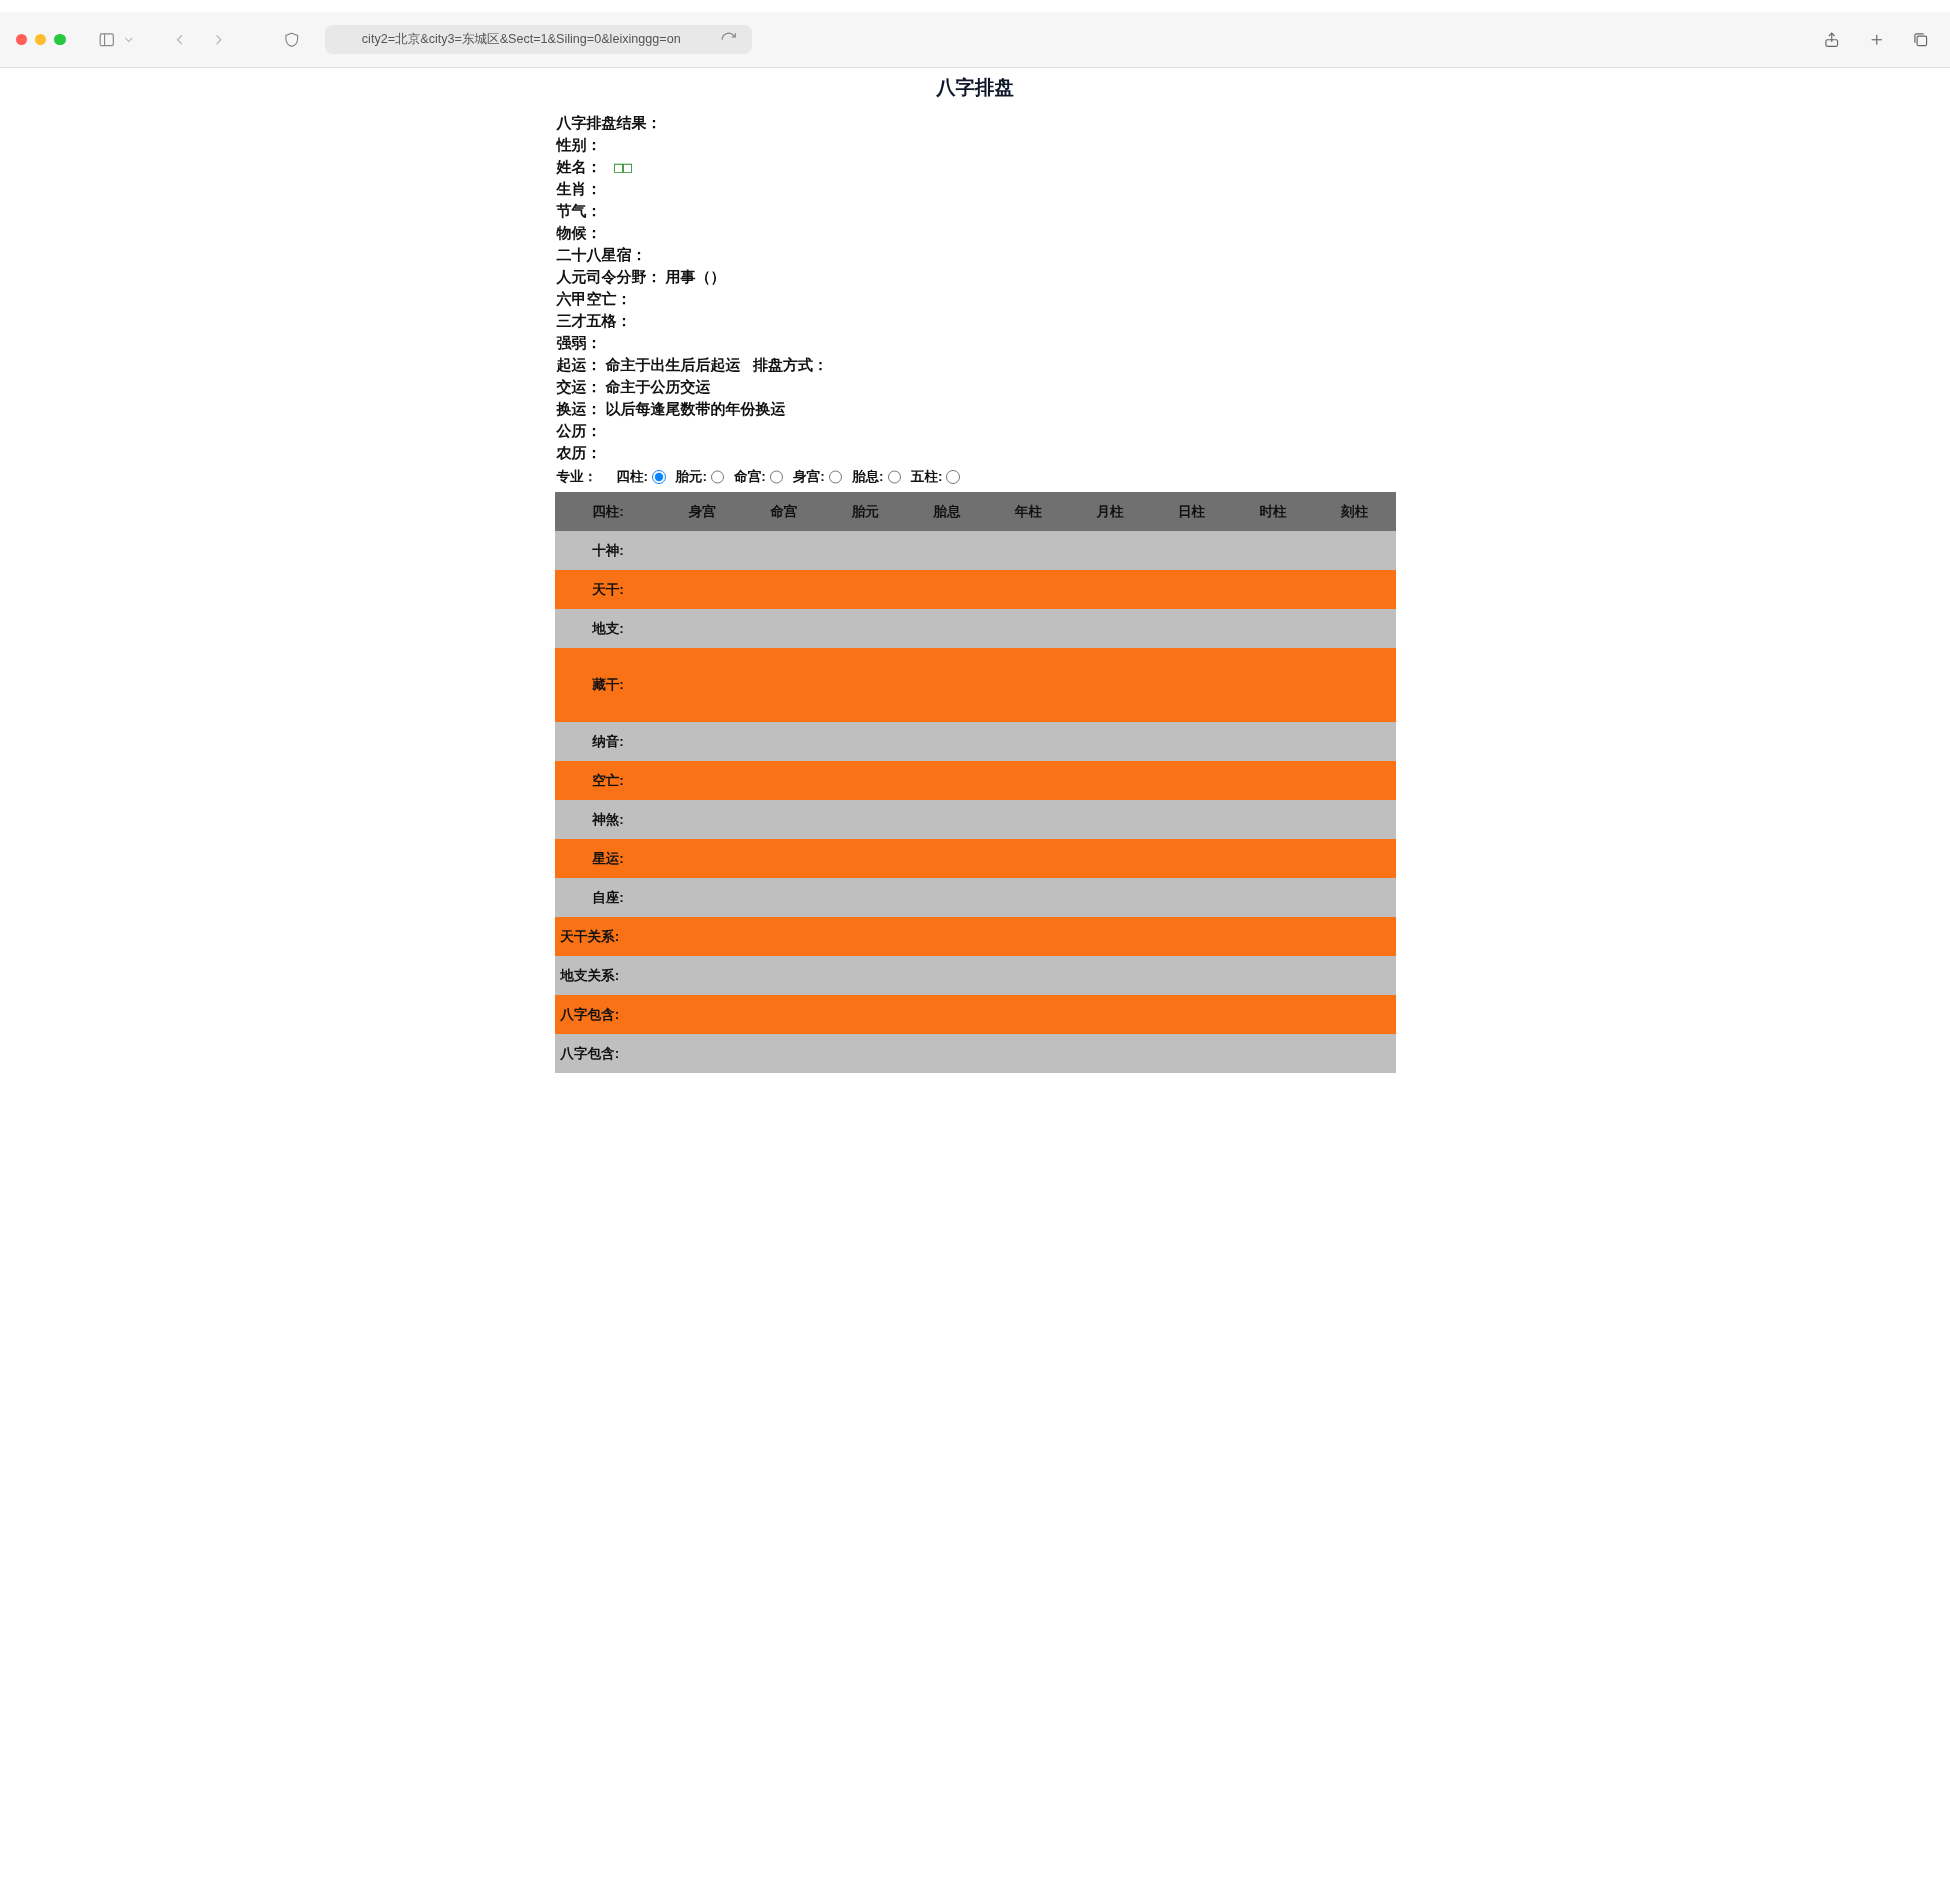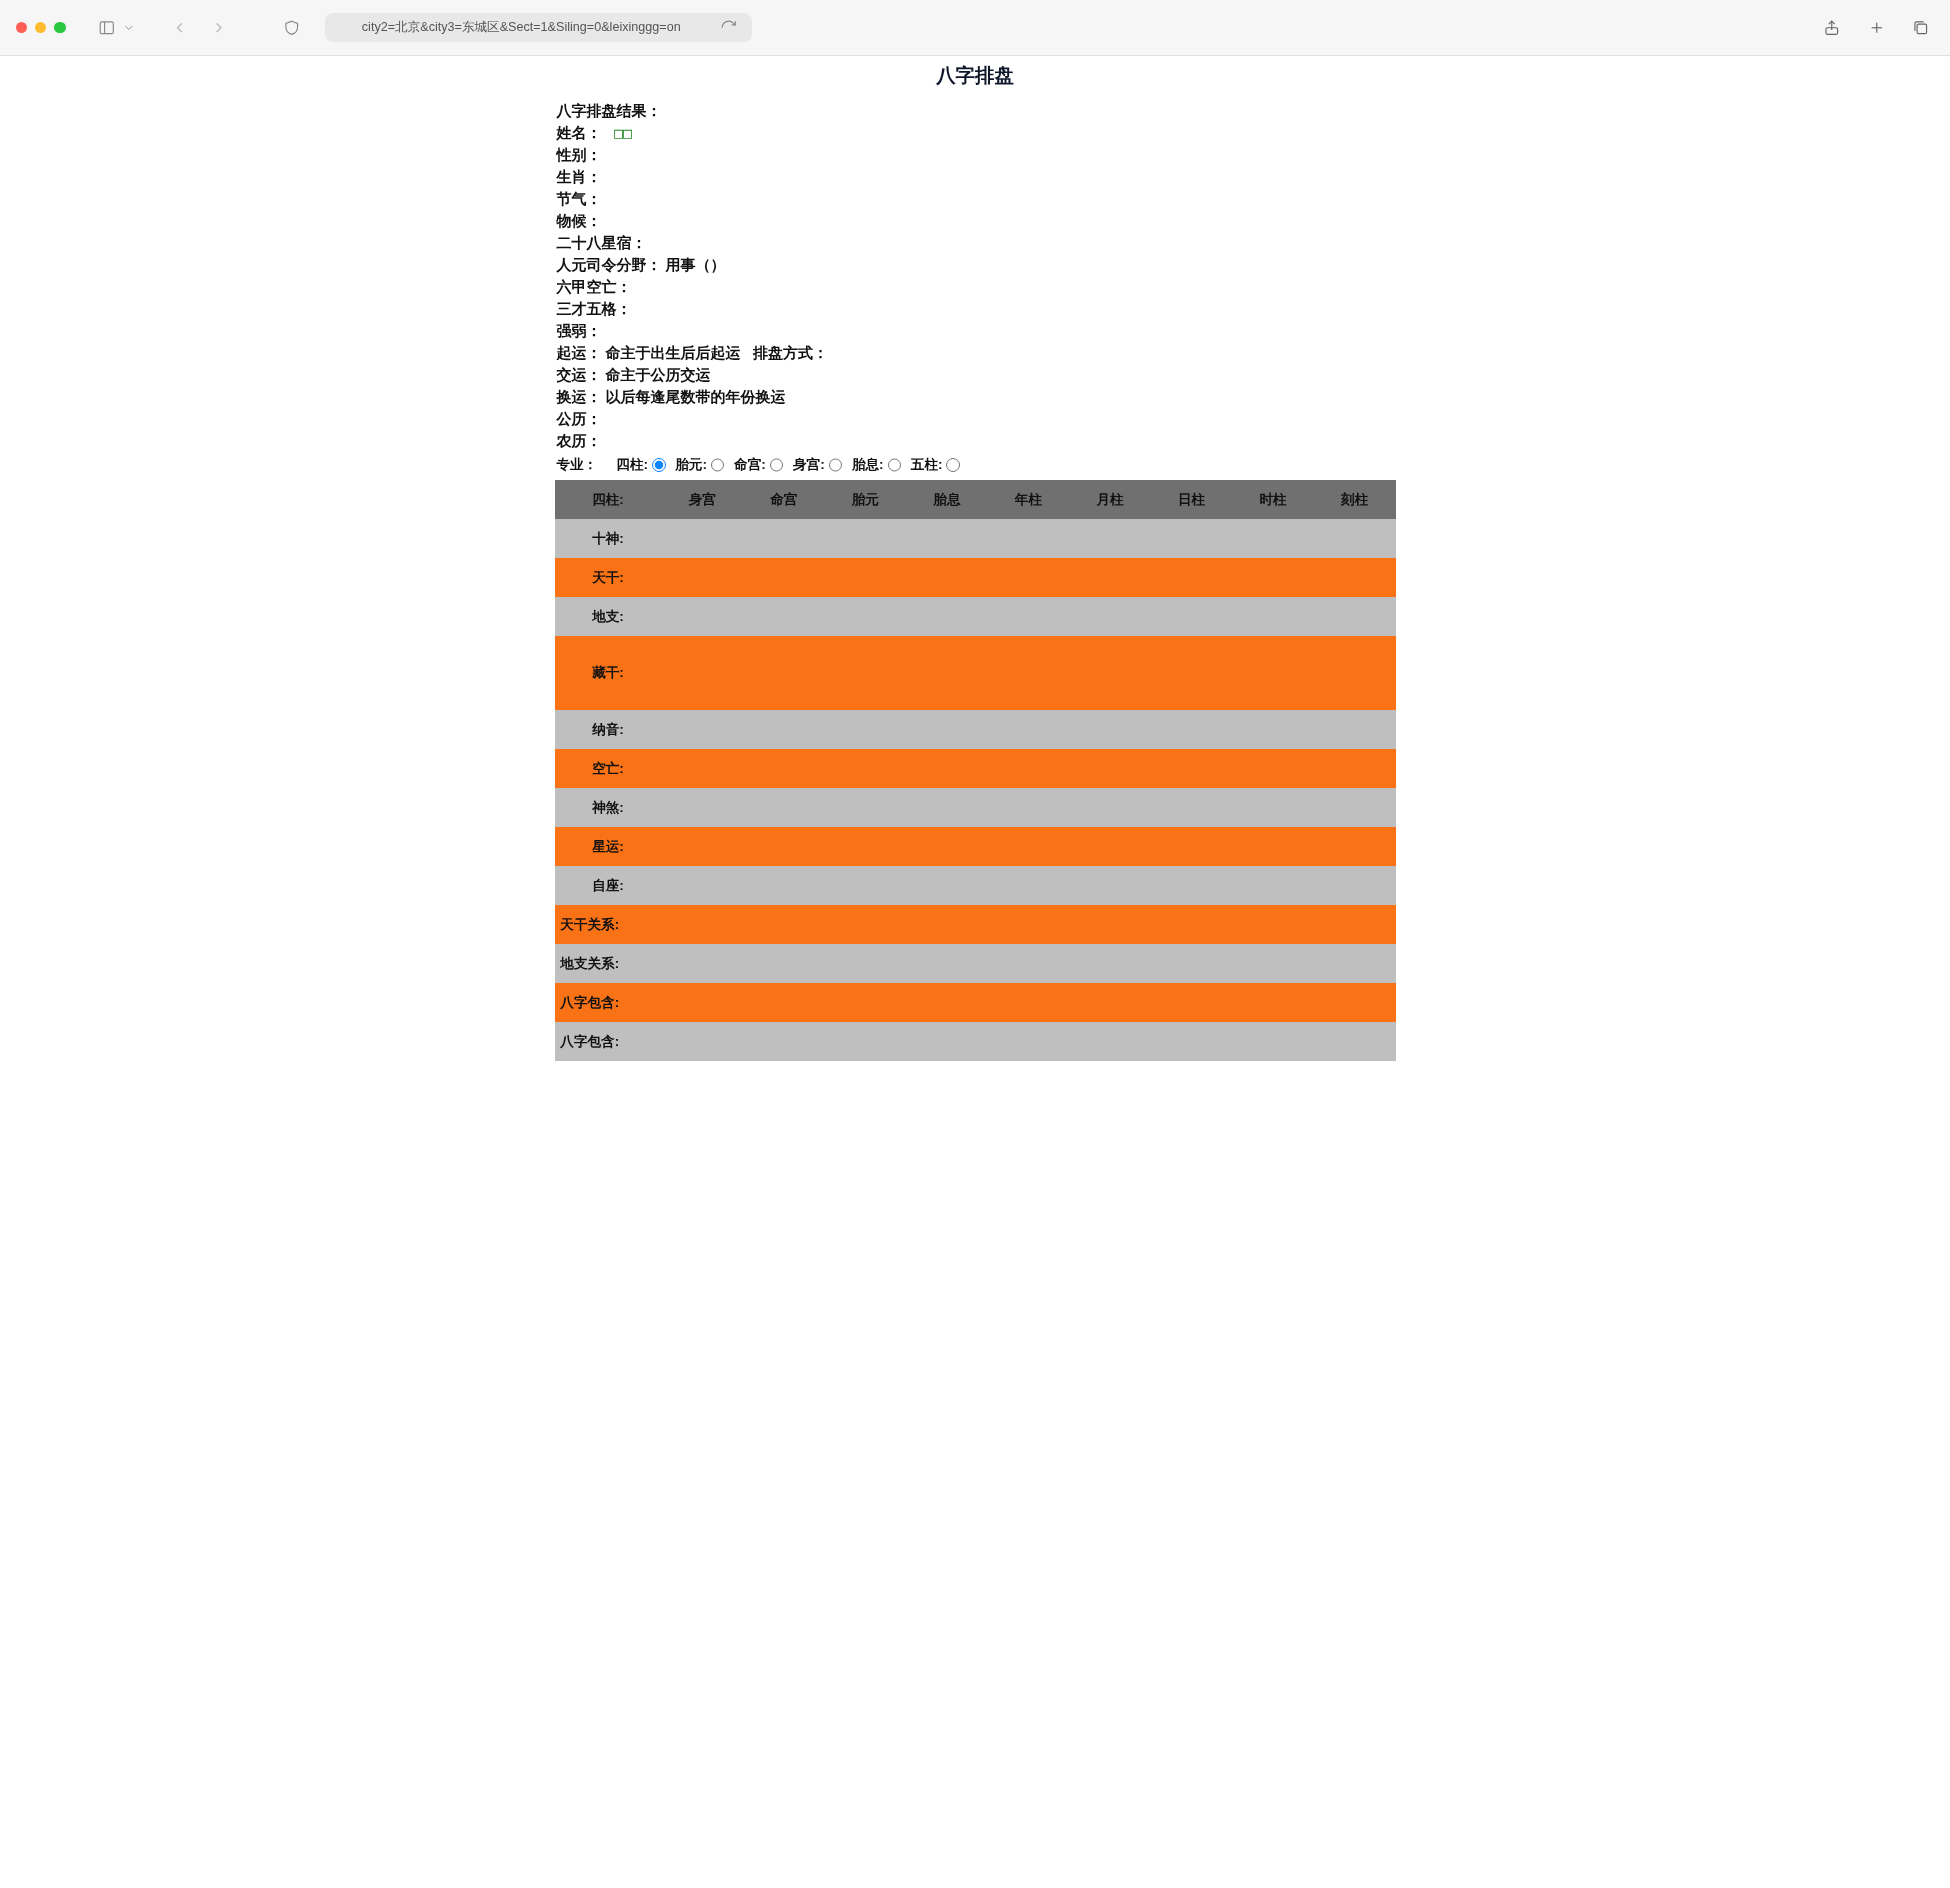--- a/index.html
+++ b/index.html
@@ -10,20 +10,21 @@
     }
     
     .browser-chrome {
       height: 56px;
       background: #f6f6f6;
       border-bottom: 1px solid #e0e0e0;
       display: flex;
       align-items: center;
       padding: 0 15.5px;
       gap: 7.8px;
+      margin-top: 12px;
     }
     .traffic-lights { display: flex; gap: 7.8px; margin-right: 19.4px; }
     .traffic-light { width: 11.6px; height: 11.6px; border-radius: 50%; }
     .tl-red { background: #ff5f57; }
     .tl-yellow { background: #febc2e; }
     .tl-green { background: #28c840; }
     .chrome-icon {
       width: 27px; height: 27px;
       display: flex; align-items: center; justify-content: center;
       color: #666;
@@ -176,25 +177,25 @@
           <path d="M4 16V6a2 2 0 0 1 2-2h10"></path>
         </svg>
     </span>
   </div>
 </div>
 
 <div class="page">
   <div class="page-title">八字排盘</div>
 
   <div class="info-line">八字排盘结果：</div>
+  <div class="info-line">性别：</div>
   <div class="info-line">
     <span>姓名：</span>
     &nbsp;&nbsp;<span class="green">□□</span>
   </div>
-  <div class="info-line">性别：</div>
   <div class="info-line">生肖：</div>
   <div class="info-line">节气：</div>
   <div class="info-line">物候：</div>
   <div class="info-line">二十八星宿：</div>
   <div class="info-line">
     <span>人元司令分野：</span>
     <span>用事（）</span>
   </div>
   <div class="info-line">六甲空亡：</div>
   <div class="info-line">三才五格：</div>

